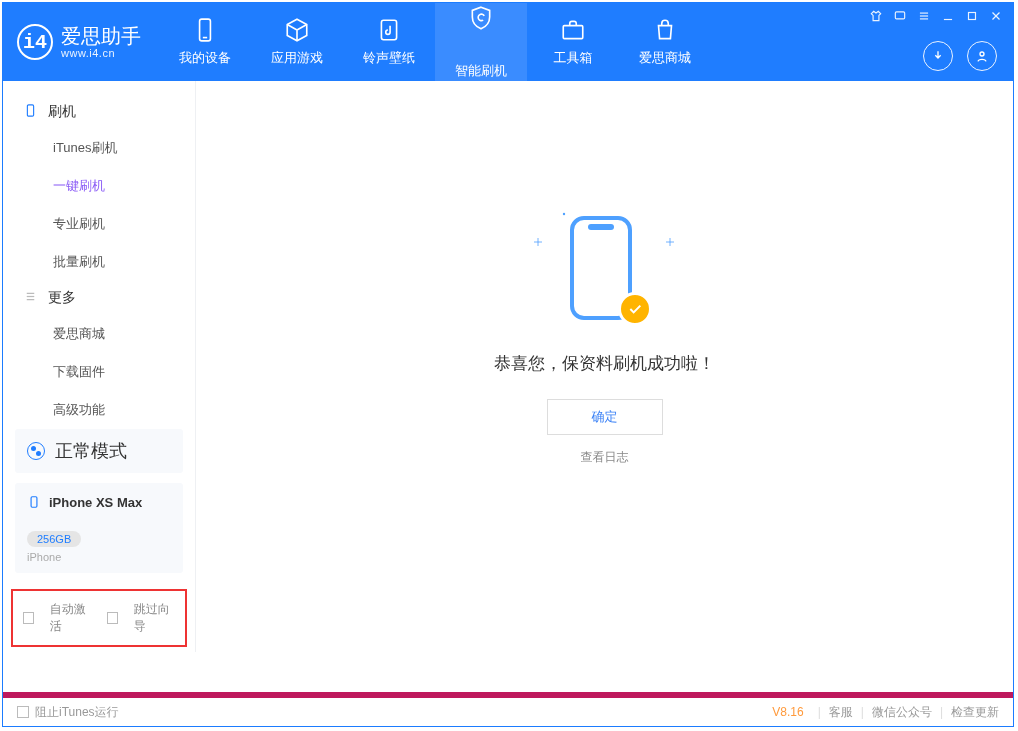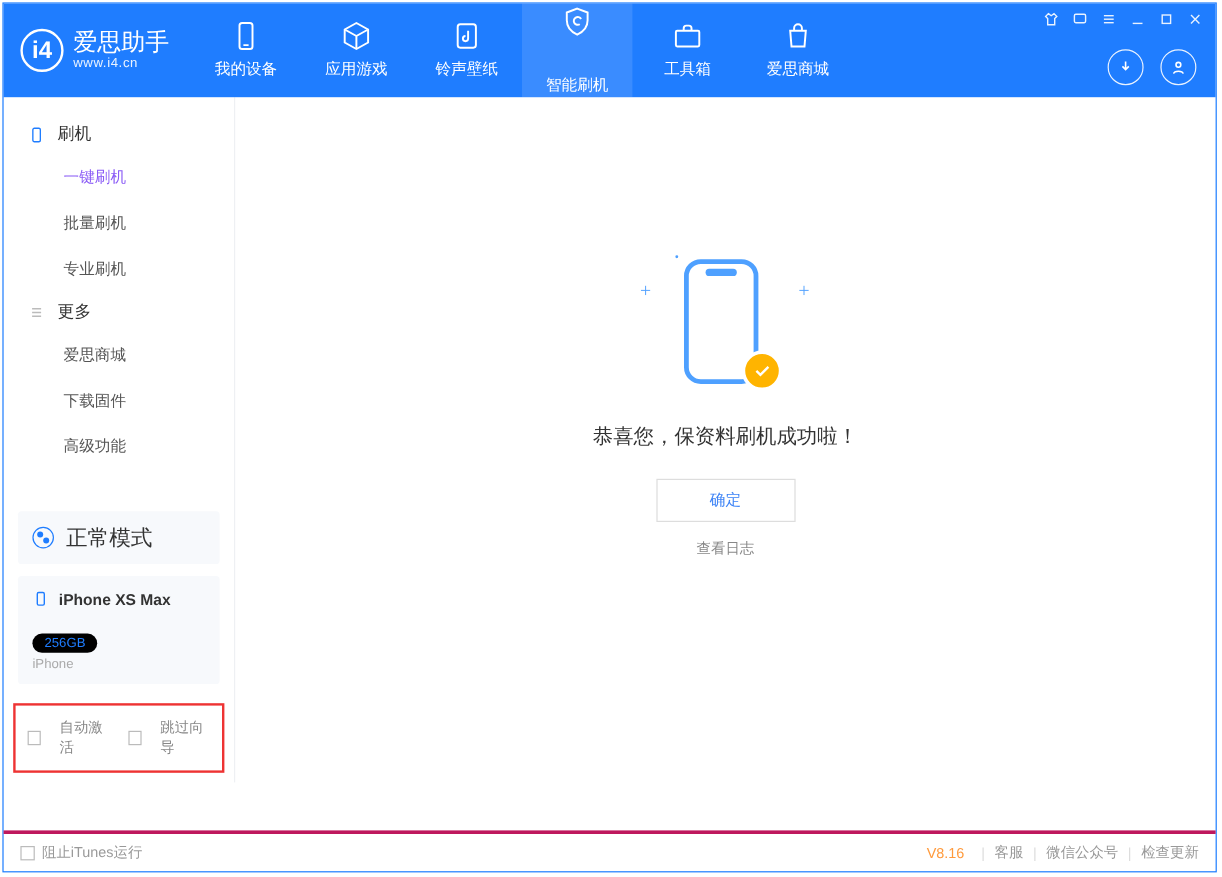--- a/index.html
+++ b/index.html
@@ -2,72 +2,72 @@
 <html><head>
 <meta charset="utf-8">
 <style>
 * { margin: 0; padding: 0; box-sizing: border-box; font-family: "Microsoft YaHei", Arial, sans-serif; }
 body { background: #fff; width: 1018px; height: 731px; overflow: hidden; }
 .window { width: 1012px; height: 725px; border: 1px solid #1b7cff; margin: 2px; display: flex; flex-direction: column; }
 
 
 .header { height: 78px; background: linear-gradient(#1f7dff,#1f7dff); display: flex; align-items: stretch; color: #fff; position: relative; }
 .logo { display: flex; align-items: center; padding: 0 18px 0 14px; }
-.logo-icon { width: 36px; height: 36px; border: 2px solid #fff; border-radius: 50%; display: flex; align-items: center; justify-content: center; font-weight: bold; font-size: 20px; color:#fff; }
+.logo-icon { width: 36px; height: 36px; border: 2px solid #fff; border-radius: 50%; display: flex; align-items: center; justify-content: center; font-weight: bold; font-size: 20px; color:#fff;font-family:Liberation Mono, monospace; }
 .logo-text { margin-left: 8px; }
 .logo-text .t1 { font-size: 20px; font-weight: 500; line-height: 22px; }
 .logo-text .t2 { font-size: 11px; opacity: .9; letter-spacing: 0.5px; }
 .nav { display: flex; }
 .nav-item { width: 92px; display: flex; flex-direction: column; align-items: center; justify-content: center; font-size: 13px; cursor: pointer; gap: 6px; text-align: center; }
 .nav-item.active { background: rgba(255,255,255,.12); gap: 31px; }
 .nav-item svg { width: 26px; height: 26px; }
 .header-tools { position: absolute; top: 6px; right: 10px; display: flex; gap: 10px; align-items: center; }
 .ht-icon { width: 14px; height: 14px; display:flex; align-items:center; justify-content:center; cursor:pointer; opacity:.9; }
 .ht-icon svg { width:14px; height:14px; }
 .header-right-big { position: absolute; right: 16px; bottom: 10px; display: flex; gap: 14px; }
 .big-circle { width: 30px; height: 30px; border: 1.5px solid rgba(255,255,255,.9); border-radius: 50%; display:flex; align-items:center; justify-content:center; cursor:pointer; }
 .big-circle svg { width:16px; height:16px; }
 
 
 .body { flex: 1; display: flex; min-height: 0; }
 .sidebar { width: 193px; border-right: 1px solid #eef0f3; display: flex; flex-direction: column; }
 .side-scroll { flex: 1; padding-top: 14px; }
-.side-head { display: flex; align-items: center; gap: 10px; padding: 8px 20px; color: #333; font-size: 14px; }
+.side-head { display: flex; gap: 10px; padding: 8px 20px; color: #333; font-size: 14px; }
 .side-head svg { width:15px; height:15px; }
 .side-sub { padding: 10px 20px 10px 50px; font-size: 13px; color: #555; cursor:pointer; }
 .side-sub.active { color: #8b5cf6; }
 .mode-card, .device-card { margin: 0 12px 10px 12px; background: #f7f9fc; border-radius: 3px; padding: 10px 12px; }
 .mode-card { display:flex; align-items:center; gap:10px; font-size:18px; color:#333; font-weight:500; }
 .mode-icon { width:18px;height:18px;border:1.5px solid #1f7dff;border-radius:50%;position:relative; }
 .mode-icon::before,.mode-icon::after{content:"";position:absolute;width:5px;height:5px;background:#1f7dff;border-radius:50%;}
 .mode-icon::before{top:3px;left:3px;} .mode-icon::after{bottom:3px;right:3px;}
 .device-card { font-size:13px; }
 .device-card .dname { font-weight:600; color:#333; display:flex; align-items:center; gap:8px; }
 .device-card .dname svg{width:14px;height:18px;}
-.device-card .cap { display:inline-block; background:#000000; color:#1f7dff; font-size:11px; padding:2px 10px; border-radius:10px; margin-top:20px; }
+.device-card .cap { display:inline-block; background:#e5e5e5; color:#1f7dff; font-size:11px; padding:2px 10px; border-radius:10px; margin-top:20px; }
 .device-card .dtype { color:#aaa; font-size:11px; margin-top:4px; }
 .side-bottom { border-top:1px solid #eef0f3; padding:10px 10px; display:flex; gap:16px; font-size:12px; color:#888; border:2px solid #e33; margin:6px 8px 8px 8px;}
 .chk { display:flex; align-items:center; gap:16px; cursor:pointer;}
 .chk .box { width:12px;height:12px;border:1px solid #bbb; }
 
 .main { flex:1; display:flex; flex-direction:column; align-items:center; justify-content:center; position:relative; }
 .illus { position:relative; width:150px; height:120px; margin-top:-60px;}
 .phone { position:absolute; left:40px; top:8px; width:62px; height:104px; border:4px solid #4ea0ff; border-radius:14px; background:#fff;}
 .phone::before{content:"";position:absolute;top:4px;left:50%;transform:translateX(-50%);width:26px;height:6px;background:#4ea0ff;border-radius:3px;}
 .checkbadge{position:absolute;right:28px;bottom:2px;width:34px;height:34px;background:#ffb400;border-radius:50%;display:flex;align-items:center;justify-content:center;border:3px solid #fff;}
 .checkbadge svg{width:16px;height:16px;}
 .spark{position:absolute;width:8px;height:8px;color:#4ea0ff;}
 .spark.s1{left:4px;top:30px;} .spark.s2{right:6px;top:30px;}
 .spark.s3{left:30px;top:2px;} .spark.s4{right:30px;bottom:6px;transform:scale(.7);}
 .msg { margin-top:24px; font-size:17px; color:#333; }
 .ok-btn { margin-top:24px; border:1px solid #ddd; background:#fff; padding:8px 44px; font-size:13px; color:#3b82f6; cursor:pointer; }
 .log-link { margin-top:14px; font-size:12px; color:#888; cursor:pointer; }
 
 
-.footer { height:34px; border-top:3px solid #be185d; display:flex; align-items:center; font-size:12px; color:#999; padding:0 14px;margin-top:40px; }
+.footer { height:34px; border-top:6px solid #be185d; display:flex; align-items:center; font-size:12px; color:#999; padding:0 14px;margin-top:40px; }
 .footer .left { display:flex; align-items:center; gap:6px; cursor:pointer;}
 .footer .left .box{width:12px;height:12px;border:1px solid #bbb;}
 .footer .right { margin-left:auto; display:flex; align-items:center; gap:8px; }
 .footer .right span{cursor:pointer;}
 .sep{color:#ddd;}
 .ver{color:#ff9a3c;font-weight:500;margin-right:6px;}
 </style>
 </head>
 <body>
 
@@ -177,23 +177,24 @@
 
   <div class="body">
     <div class="sidebar">
       <div class="side-scroll">
         <div class="side-head">
           <svg viewBox="0 0 24 24" fill="none" stroke="#1f7dff" stroke-width="1.8">
               <rect x="7" y="3" width="10" height="18" rx="2"></rect>
             </svg>
           <span>刷机</span>
         </div>
+        <div class="side-sub">iTunes刷机</div>
         <div class="side-sub active">一键刷机</div>
+        <div class="side-sub">专业刷机</div>
         <div class="side-sub">批量刷机</div>
-        <div class="side-sub">专业刷机</div>
         <div class="side-head">
           <svg viewBox="0 0 24 24" stroke="#bbb" stroke-width="2">
               <line x1="6" y1="7" x2="18" y2="7"></line>
               <line x1="6" y1="12" x2="18" y2="12"></line>
               <line x1="6" y1="17" x2="18" y2="17"></line>
             </svg>
           <span>更多</span>
         </div>
         <div class="side-sub">爱思商城</div>
         <div class="side-sub">下载固件</div>

